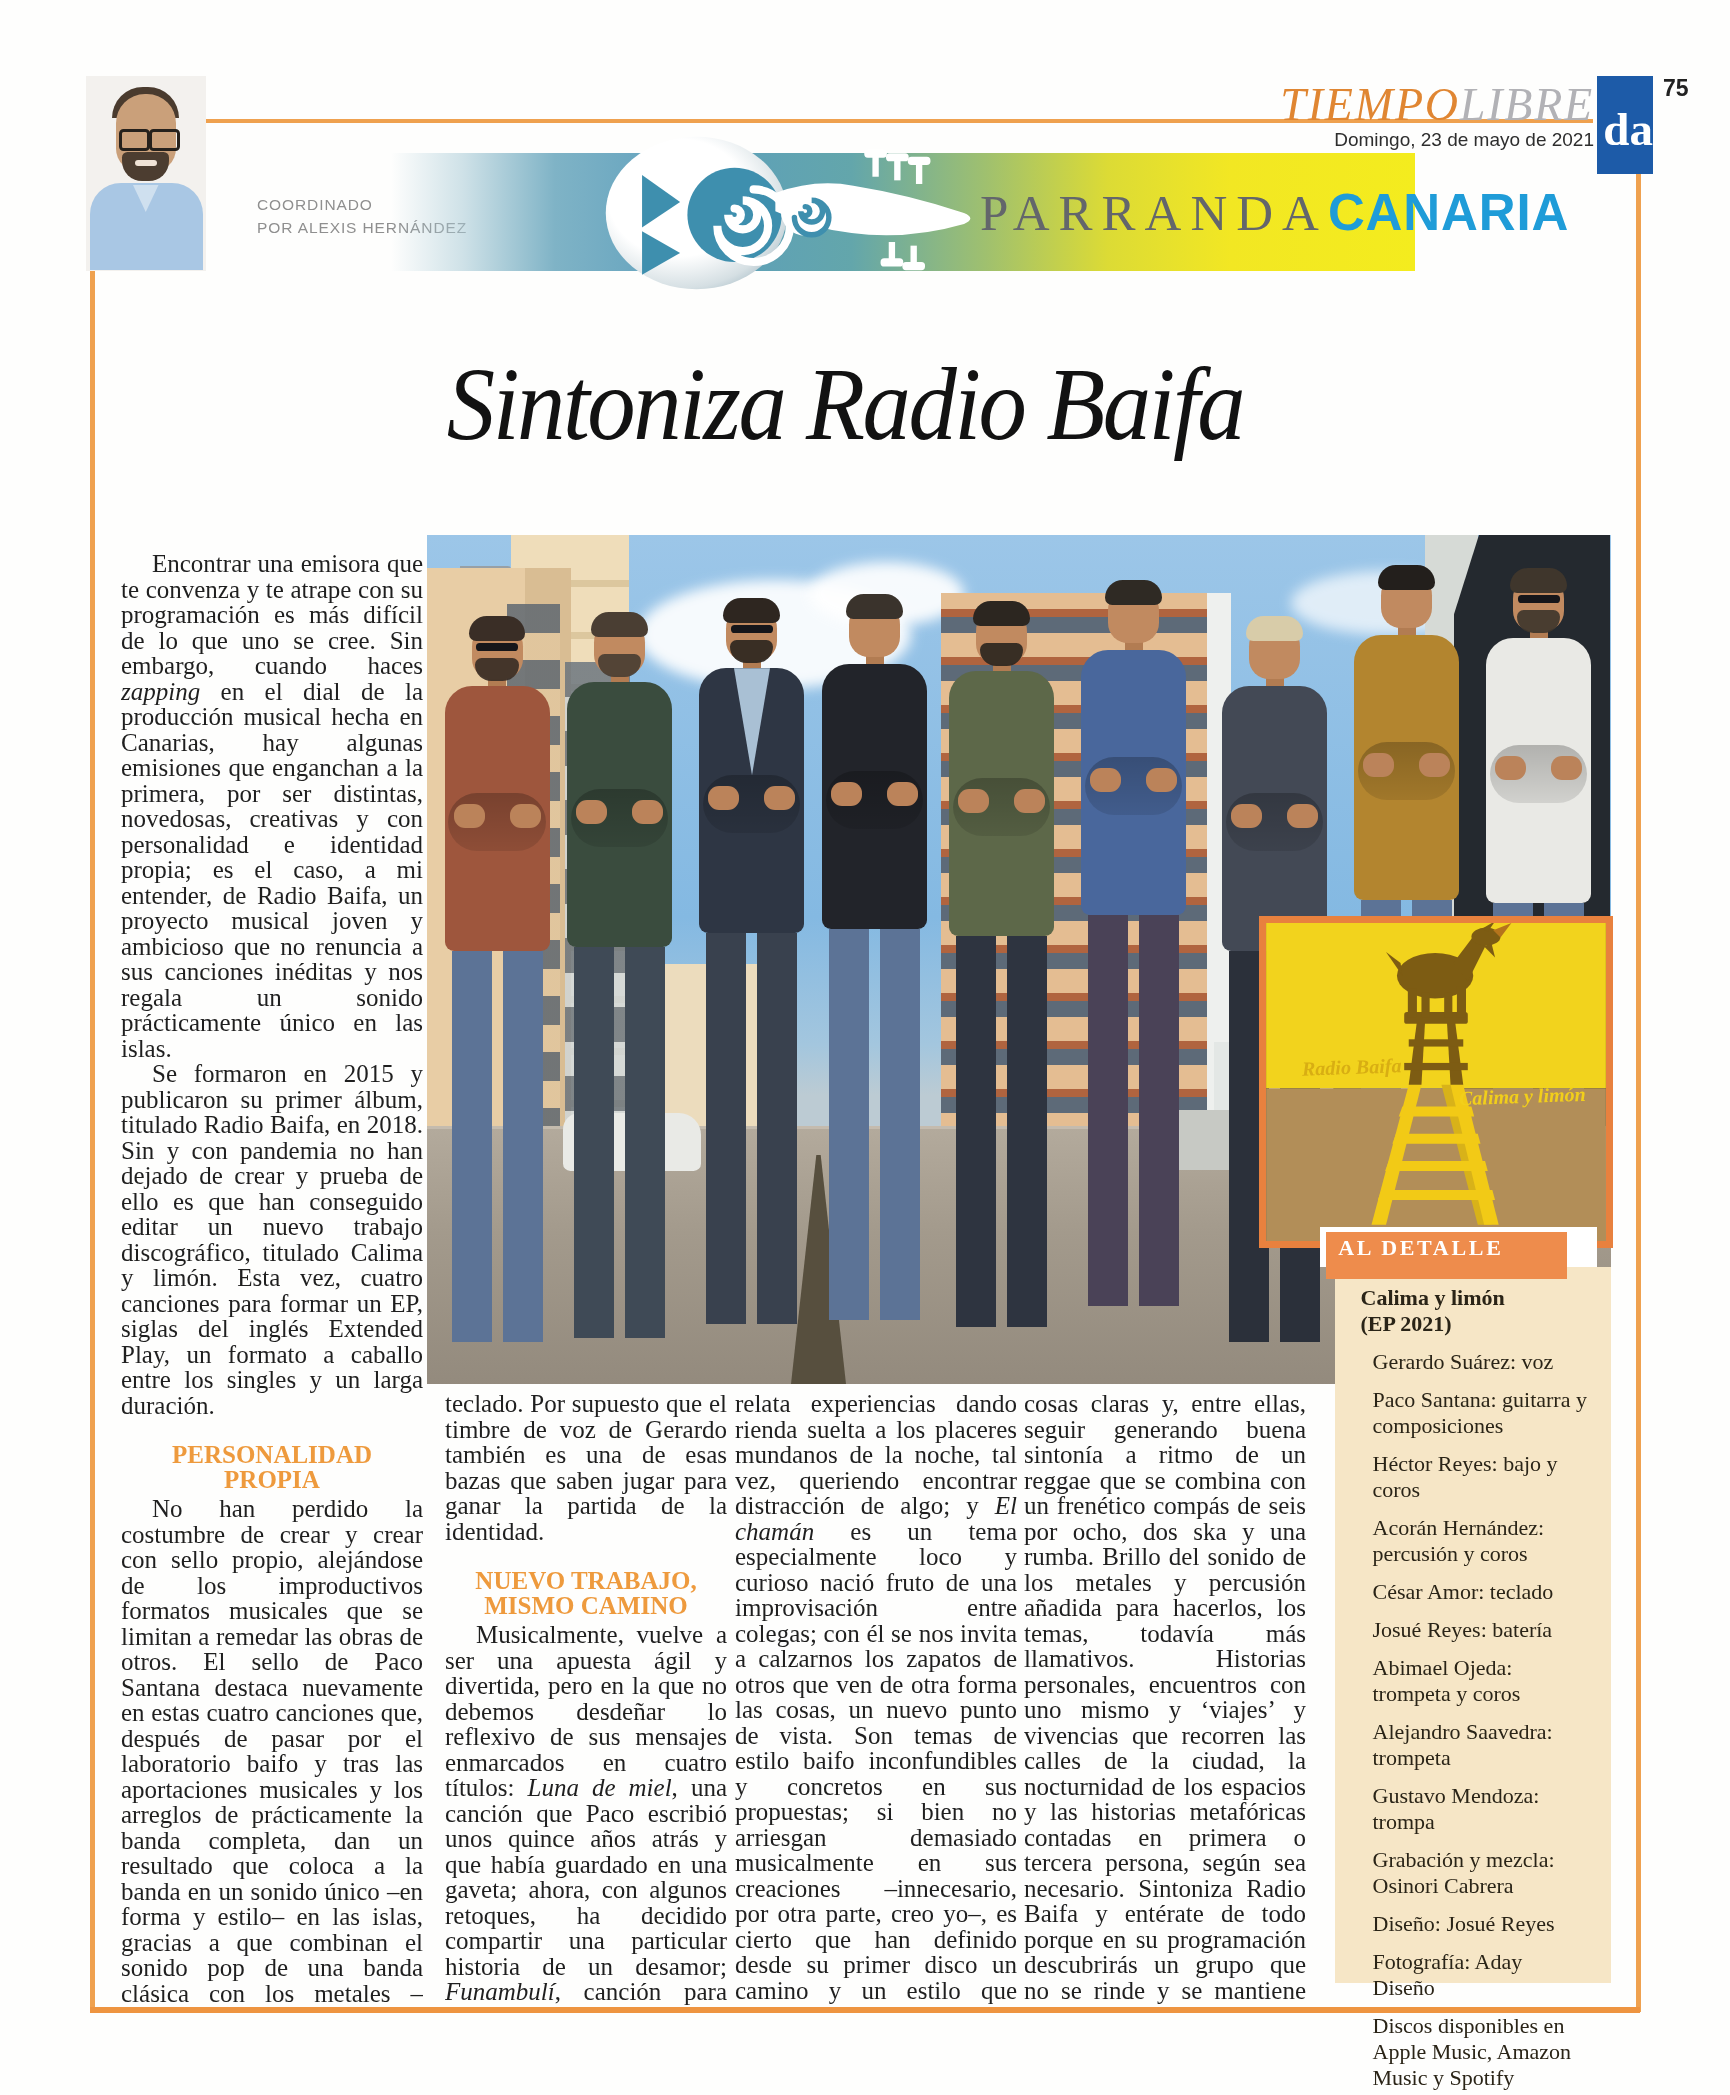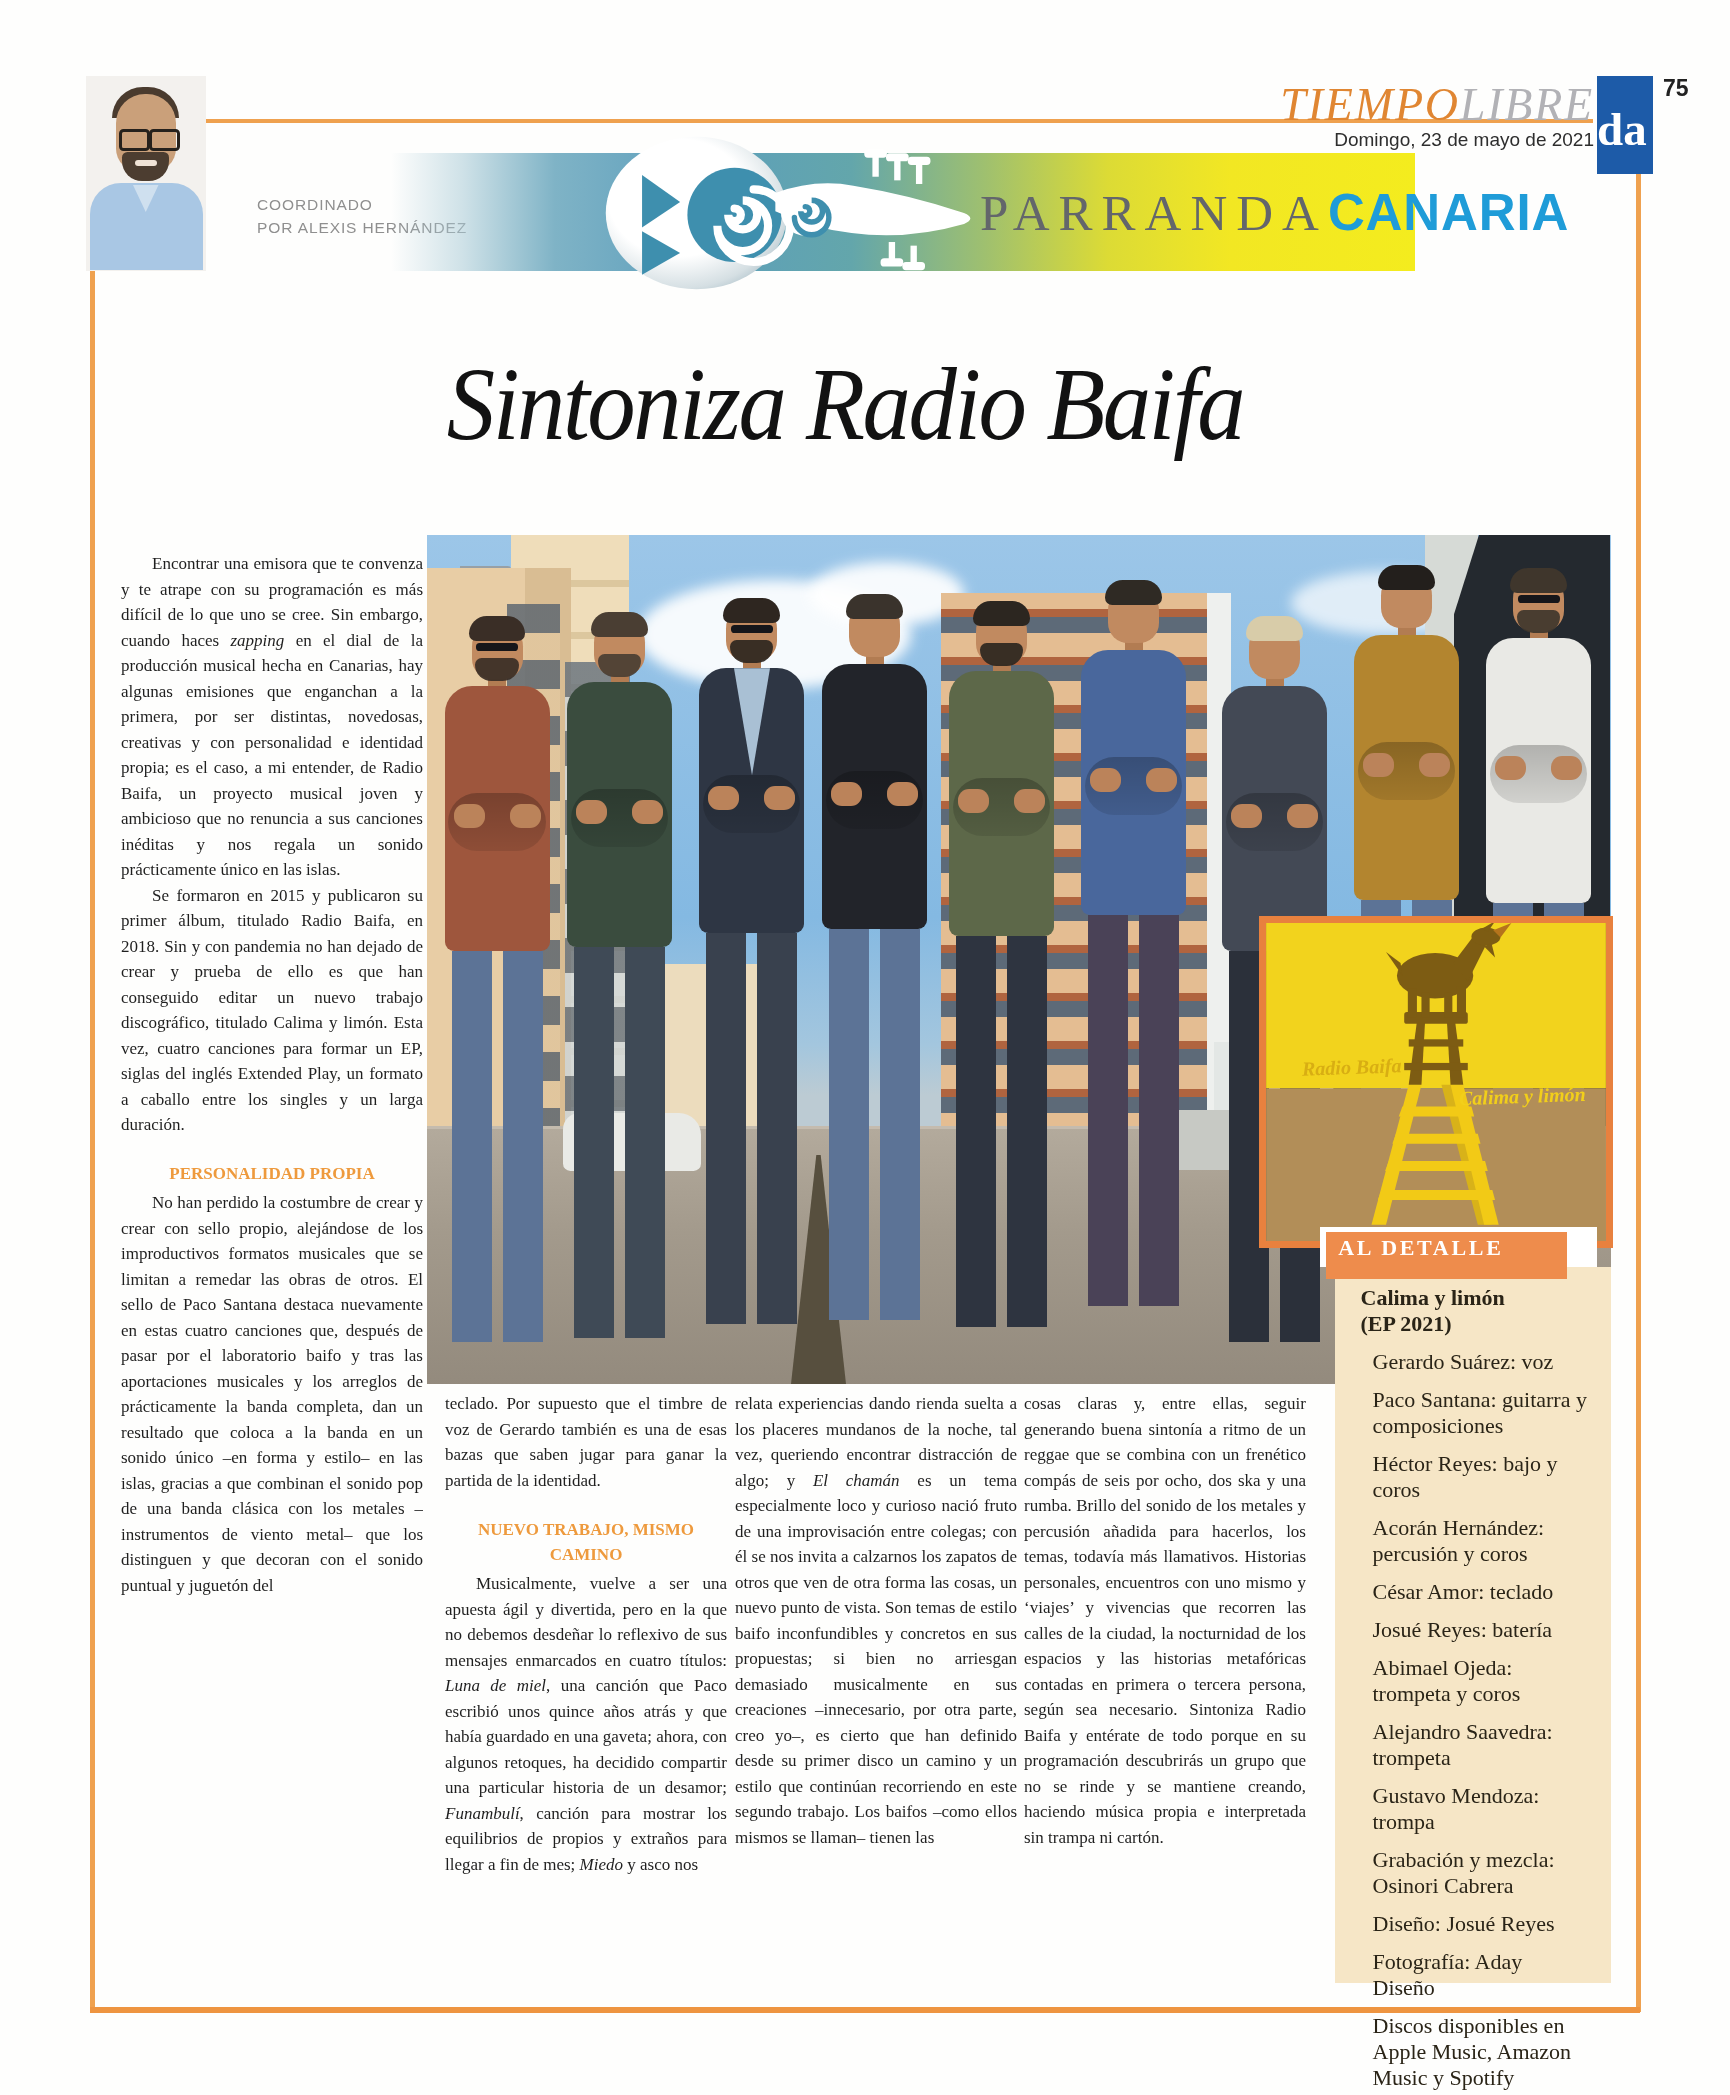--- a/index.html
+++ b/index.html
@@ -13,21 +13,21 @@
   .rule-right{left:1636px;top:119px;width:4.5px;height:1893px;background:#efa14f;}
   .rule-bottom{left:90px;top:2007px;width:1550px;height:5.5px;background:#ee9440;}
 
   
   .m-title{right:136px;top:78px;font-size:46px;letter-spacing:1.8px;white-space:nowrap;font-style:italic;}
   .m-title .t1{color:#e08632;}
   .m-title .t2{color:#b2b2b6;}
   .m-date{right:136px;top:129px;font-family:"Liberation Sans",sans-serif;
           font-size:19px;color:#2e2e2e;white-space:nowrap;}
   .da-box{left:1597px;top:76px;width:56px;height:98px;background:#1d5ba8;
-          color:#fff;font-size:47px;font-weight:bold;text-align:left;line-height:107px;}
+          color:#fff;font-size:47px;font-weight:bold;text-align:right;line-height:107px;}
   .page-num{left:1663px;top:75px;font-family:"Liberation Sans",sans-serif;
             font-size:23px;font-weight:bold;color:#222;}
 
   
   .coord{left:86px;top:76px;width:120px;height:195px;background:#f3f1ee;overflow:hidden;z-index:5;}
   .c-head{position:absolute;left:30px;top:18px;width:60px;height:78px;background:#caa07a;
           border-radius:29px 29px 23.6px 23.6px;}
   .c-hair{position:absolute;left:26px;top:11px;width:67px;height:31px;background:#4a3b2e;
           border-radius:33px 33px 0 0;}
   .c-glass{position:absolute;left:33px;top:53px;width:24.5px;height:16.4px;border:3.6px solid #26211c;border-radius:4.5px;}
@@ -51,21 +51,21 @@
   .banner-text .b1{font-family:"Liberation Serif",serif;font-size:51px;color:#63666b;letter-spacing:9px;}
   .banner-text .b2{font-family:"Liberation Sans",sans-serif;font-weight:bold;font-size:51px;
                    color:#1f9cd8;letter-spacing:0.9px;}
 
   
   .headline{left:127px;top:344px;width:1436px;text-align:center;font-style:italic;
             font-size:104px;color:#121212;letter-spacing:-2.7px;transform:scaleX(.93);
             transform-origin:50% 0;white-space:nowrap;}
 
   
-  .col{position:absolute;font-size:17px;line-height:25.5px;text-align:justify;
+  .col{position:absolute;font-size:25px;line-height:25.5px;text-align:justify;
        hyphens:auto;-webkit-hyphens:auto;overflow:hidden;}
   .col p{margin:0;}
   .col p.indent{text-indent:31px;}
   .ital{font-style:italic;}
   .col-heading{color:#ee9a3d;font-weight:bold;text-align:center;margin:23.6px 0 3.6px 0;}
   #col1{left:121px;top:551px;width:302px;height:1455px;}
   #col2{left:445px;top:1391px;width:282px;height:615px;}
   #col3{left:735px;top:1391px;width:282px;height:615px;}
   #col4{left:1024px;top:1391px;width:282px;height:615px;}
 

